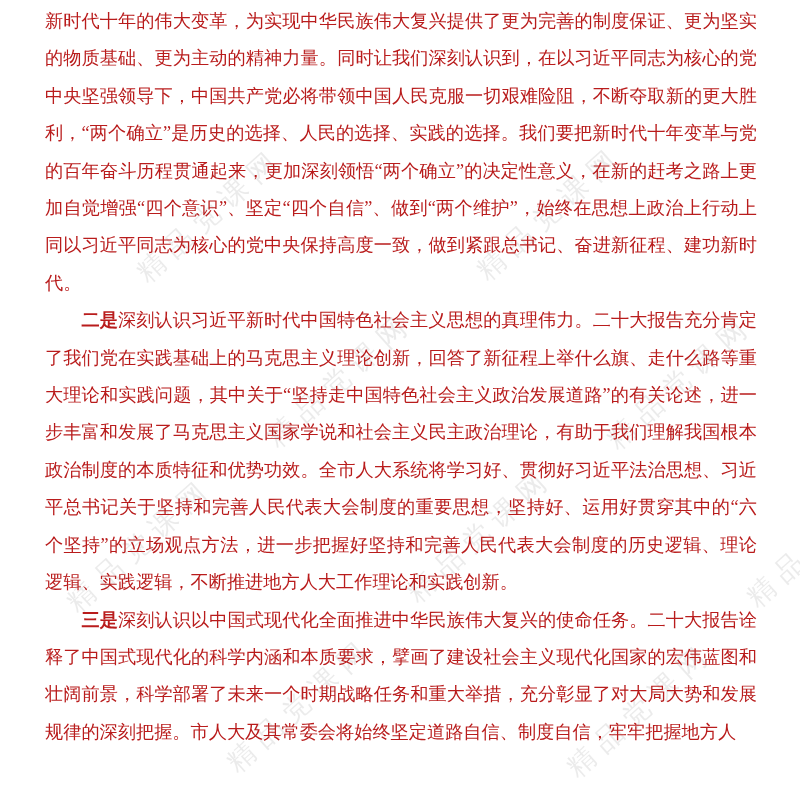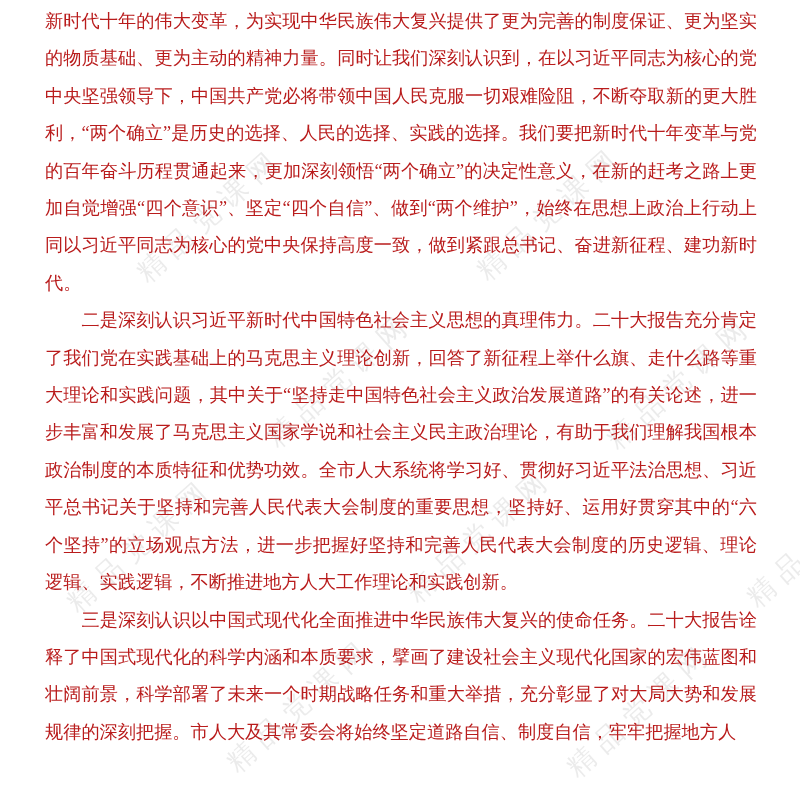--- a/index.html
+++ b/index.html
@@ -49,21 +49,21 @@
   p.para {
     margin: 0;
     padding: 0;
   }
   p.para.indent {
     text-indent: 2em;
   }
   p.para.gap-before {
   }
   .lead {
-    font-weight: normal;
+    font-weight: bold;
   }
 </style>
 </head>
 <body>
 
 <div class="page">
 
   <div class="wm-layer">
       <div class="wm" style="left: 210px; top: 215px; color: rgb(138, 138, 138);">精品党课网</div>
       <div class="wm" style="left: 550px; top: 213px; color: rgb(138, 138, 138);">精品党课网</div>

